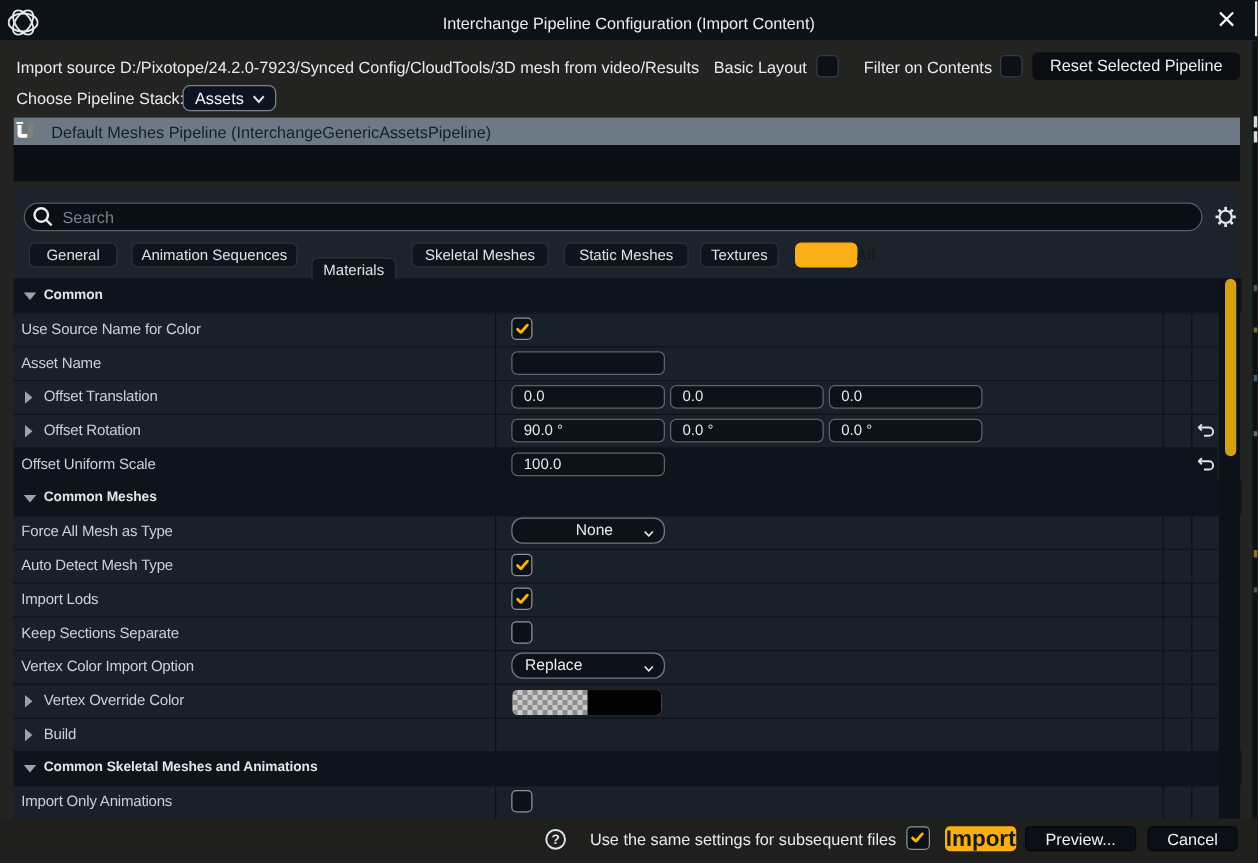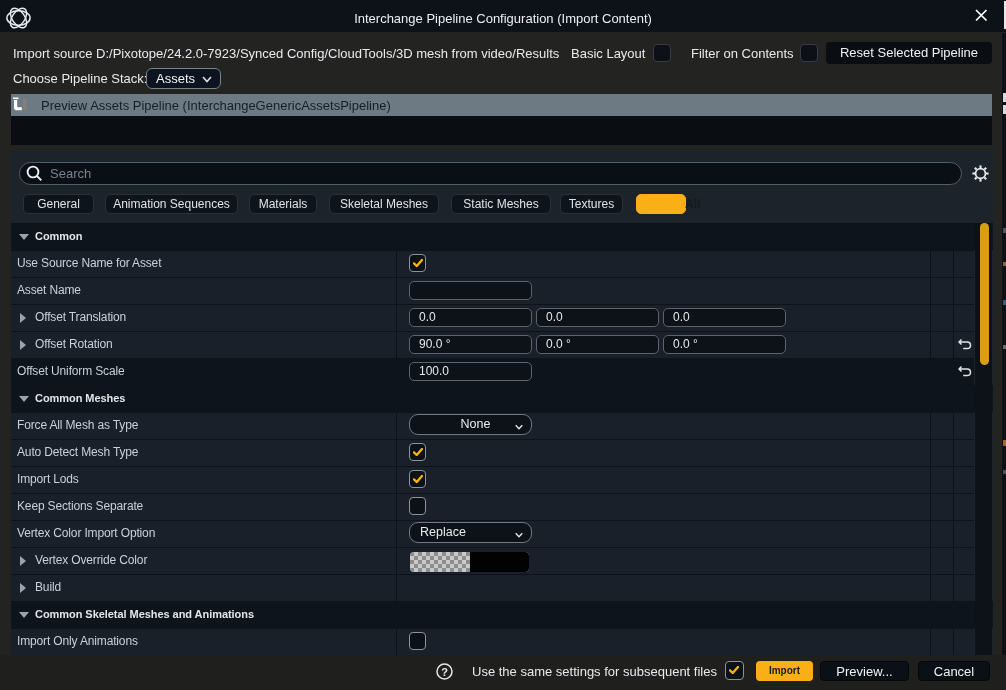--- a/index.html
+++ b/index.html
@@ -51,21 +51,21 @@
     </svg>
 </div>
 
 <div class="abs" style="left:11px;top:94px;width:981px;height:51px;background:#0a0e13;"></div>
 <div class="abs" style="left:11px;top:94px;width:981px;height:22px;background:#6d7983;"></div>
 <svg class="abs" style="left:13px;top:97px;" width="15" height="14" viewBox="0 0 15 14">
   <rect x="0" y="0.5" width="5.5" height="1.6" fill="#ffffff"></rect>
   <path d="M1 3 h3.2 v6.2 a1 1 0 0 0 1 1 h3.6 v3 h-5 a2.8 2.8 0 0 1 -2.8 -2.8 z" fill="#ffffff"></path>
   <rect x="9.6" y="1.8" width="4" height="11.6" fill="#93876f" opacity="0.55"></rect>
 </svg>
-<div class="abs" style="left:41px;top:98px;color:#13202c;font-size:13px;">Preview Assets Pipeline (InterchangeGenericAssetsPipeline)</div>
+<div class="abs" style="left:41px;top:98px;color:#13202c;font-size:13px;">Default Meshes Pipeline (InterchangeGenericAssetsPipeline)</div>
 
 <div class="abs" style="left:1002px;top:33px;width:4px;height:657px;background:#0d1116;"></div>
 <div class="abs" style="left:1003px;top:93px;width:3px;height:9px;background:#d8dcdf;"></div>
 <div class="abs" style="left:1003px;top:105px;width:3px;height:9px;background:#d8dcdf;"></div>
 <div class="abs" style="left:1003px;top:228px;width:3px;height:5px;background:#4a5662;"></div>
 <div class="abs" style="left:1003px;top:262px;width:3px;height:4px;background:#7a6a3a;"></div>
 <div class="abs" style="left:1003px;top:300px;width:3px;height:5px;background:#3a5a7a;"></div>
 <div class="abs" style="left:1003px;top:345px;width:3px;height:4px;background:#6a6a6a;"></div>
 <div class="abs" style="left:1003px;top:440px;width:3px;height:6px;background:#9a6a20;"></div>
 <div class="abs" style="left:1003px;top:470px;width:3px;height:4px;background:#4a5662;"></div>
@@ -88,35 +88,35 @@
     <path d="M2.8 2.8 l1.8 1.8"></path>
       <path d="M12.4 12.4 l1.8 1.8"></path>
       <path d="M14.2 2.8 l-1.8 1.8"></path>
       <path d="M4.6 12.4 l-1.8 1.8"></path>
   </g>
   <circle cx="8.5" cy="8.5" r="2.5" fill="#1c232b" stroke="none"></circle>
 </svg>
 
 <div class="pill" style="left:23px;width:71px;">General</div>
 <div class="pill" style="left:105px;width:133px;">Animation Sequences</div>
-<div class="pill" style="left:249px;width:68px;">Materials</div>
+<div class="pill" style="left:249px;width:68px;margin-top:12px;">Materials</div>
 <div class="pill" style="left:329px;width:110px;">Skeletal Meshes</div>
 <div class="pill" style="left:451px;width:100px;">Static Meshes</div>
 <div class="pill" style="left:560px;width:63px;">Textures</div>
 <div class="pill" style="left:636px;width:45px;background:#fbaf17;border-color:#fbaf17;color:#151a1f;font-weight:bold;padding-left:48px;">All</div>
 
 <div id="tbl">
     <div class="abs" style="left:11px;top:223px;width:982px;height:27px;background:#0e141c;border-top:1px solid #0e131a;"></div>
     <div class="tri-d" style="left:19px;top:234px;"></div>
     <div class="cat-name" style="left:35px;top:223px;">Common</div>
     <div class="abs" style="left:11px;top:250px;width:963px;height:27px;background:#19202a;border-top:1px solid #0e131a;"></div>
     <div class="abs" style="left:396px;top:251px;width:1px;height:26px;background:#0c1117;"></div>
     <div class="abs" style="left:930px;top:251px;width:1px;height:26px;background:#0c1117;"></div>
     <div class="abs" style="left:953px;top:251px;width:1px;height:26px;background:#0c1117;"></div>
-    <div class="row-name" style="left:17px;top:250px;">Use Source Name for Asset</div>
+    <div class="row-name" style="left:17px;top:250px;">Use Source Name for Color</div>
     <div class="cb2" style="left:409px;top:254px;">
       <svg class="check" viewBox="0 0 10 8" width="10" height="8">
         <path d="M1 4.4 L3.7 7 L9 0.9" stroke="#ffb404" stroke-width="2.3" fill="none" stroke-linecap="round" stroke-linejoin="round"></path>
       </svg>
     </div>
     <div class="abs" style="left:11px;top:277px;width:963px;height:27px;background:#19202a;border-top:1px solid #0e131a;"></div>
     <div class="abs" style="left:396px;top:278px;width:1px;height:26px;background:#0c1117;"></div>
     <div class="abs" style="left:930px;top:278px;width:1px;height:26px;background:#0c1117;"></div>
     <div class="abs" style="left:953px;top:278px;width:1px;height:26px;background:#0c1117;"></div>
     <div class="row-name" style="left:17px;top:277px;">Asset Name</div>
@@ -267,15 +267,15 @@
 <svg class="abs" style="left:436px;top:663px;" width="17" height="17" viewBox="0 0 17 17">
     <circle cx="8.5" cy="8.5" r="7.5" stroke="#e4e8eb" stroke-width="1.5" fill="none"></circle>
     <text x="8.5" y="12.6" text-anchor="middle" font-size="11" font-weight="bold" fill="#e4e8eb" font-family="Liberation Sans">?</text>
   </svg>
 <div class="abs txt" style="left:472px;top:664px;">Use the same settings for subsequent files</div>
 <div class="cb2" style="left:725px;top:661px;width:19px;height:19px;">
     <svg class="check" viewBox="0 0 10 8" width="10" height="8">
       <path d="M1 4.4 L3.7 7 L9 0.9" stroke="#ffb404" stroke-width="2.3" fill="none" stroke-linecap="round" stroke-linejoin="round"></path>
     </svg>
   </div>
-<div class="abs" style="left:756px;top:661px;width:57px;height:20px;background:#fbaf17;border-radius:4px;color:#181c20;font-size:10px;font-weight:bold;line-height:20px;text-align:center;">Import</div>
+<div class="abs" style="left:756px;top:661px;width:57px;height:20px;background:#fbaf17;border-radius:4px;color:#181c20;font-size:18px;font-weight:bold;line-height:20px;text-align:center;">Import</div>
 <div class="btn" style="left:820px;top:661px;width:89px;line-height:19px;">Preview...</div>
 <div class="btn" style="left:918px;top:661px;width:72px;line-height:19px;">Cancel</div>
 
 </body></html>

